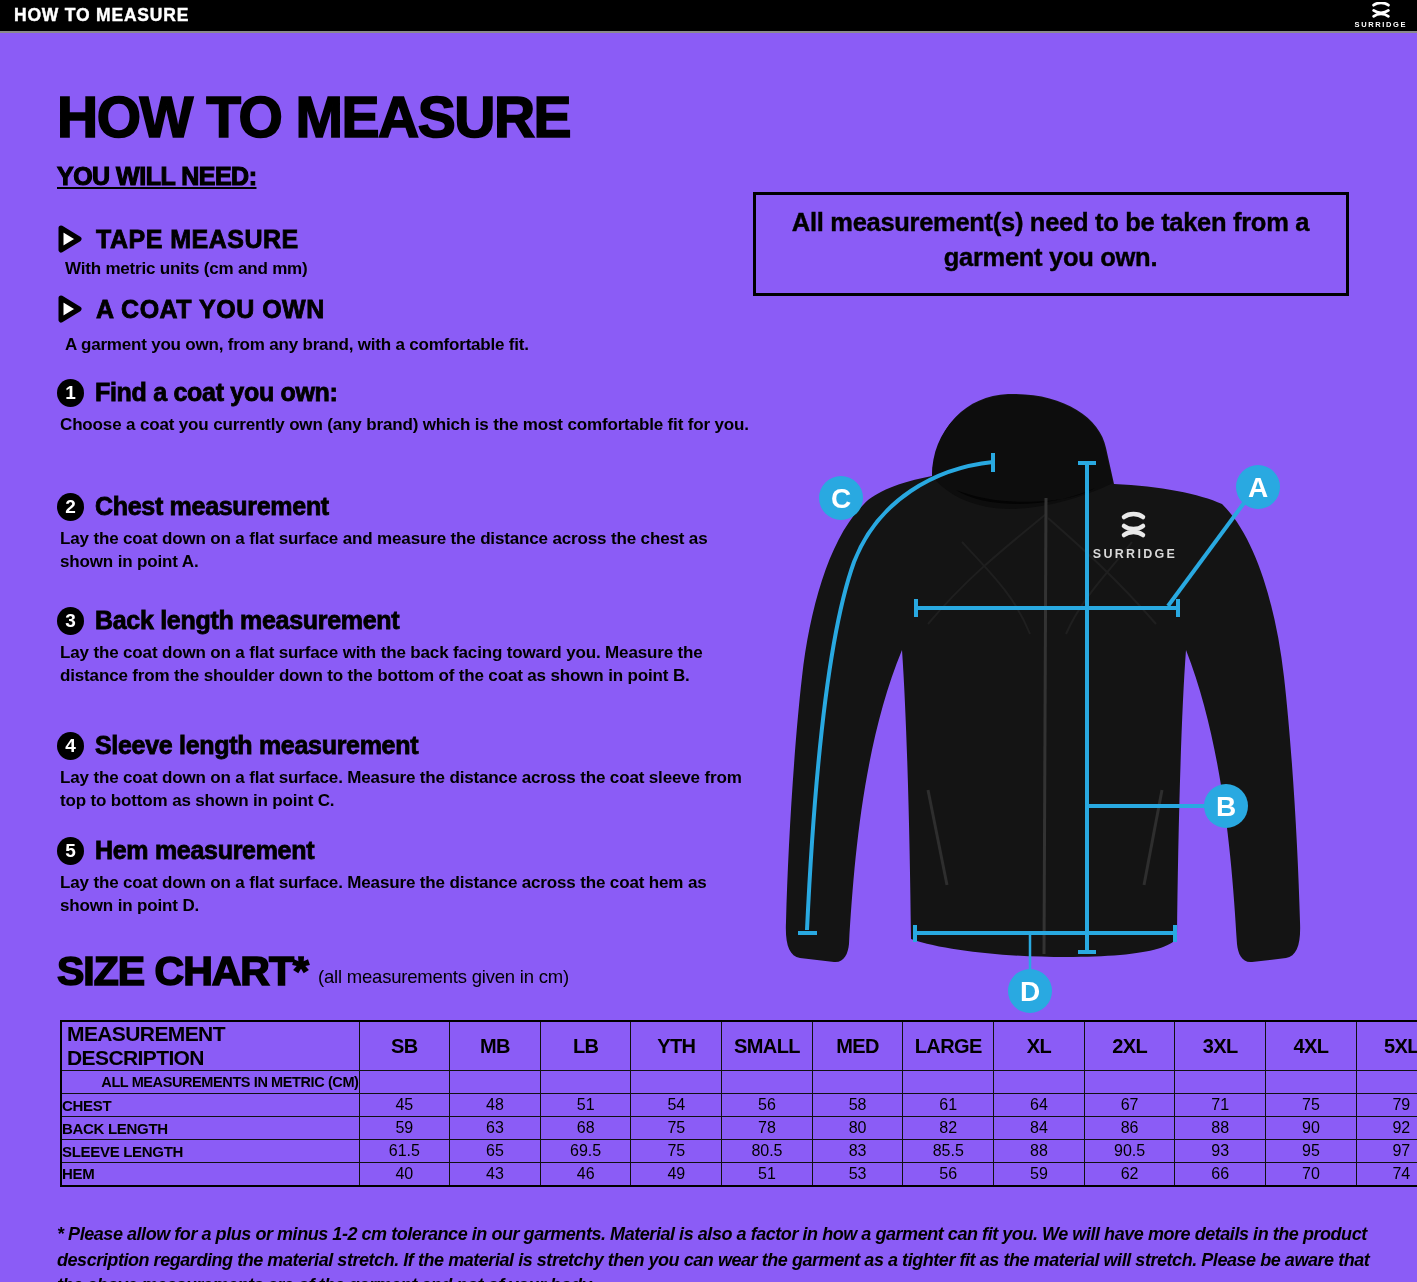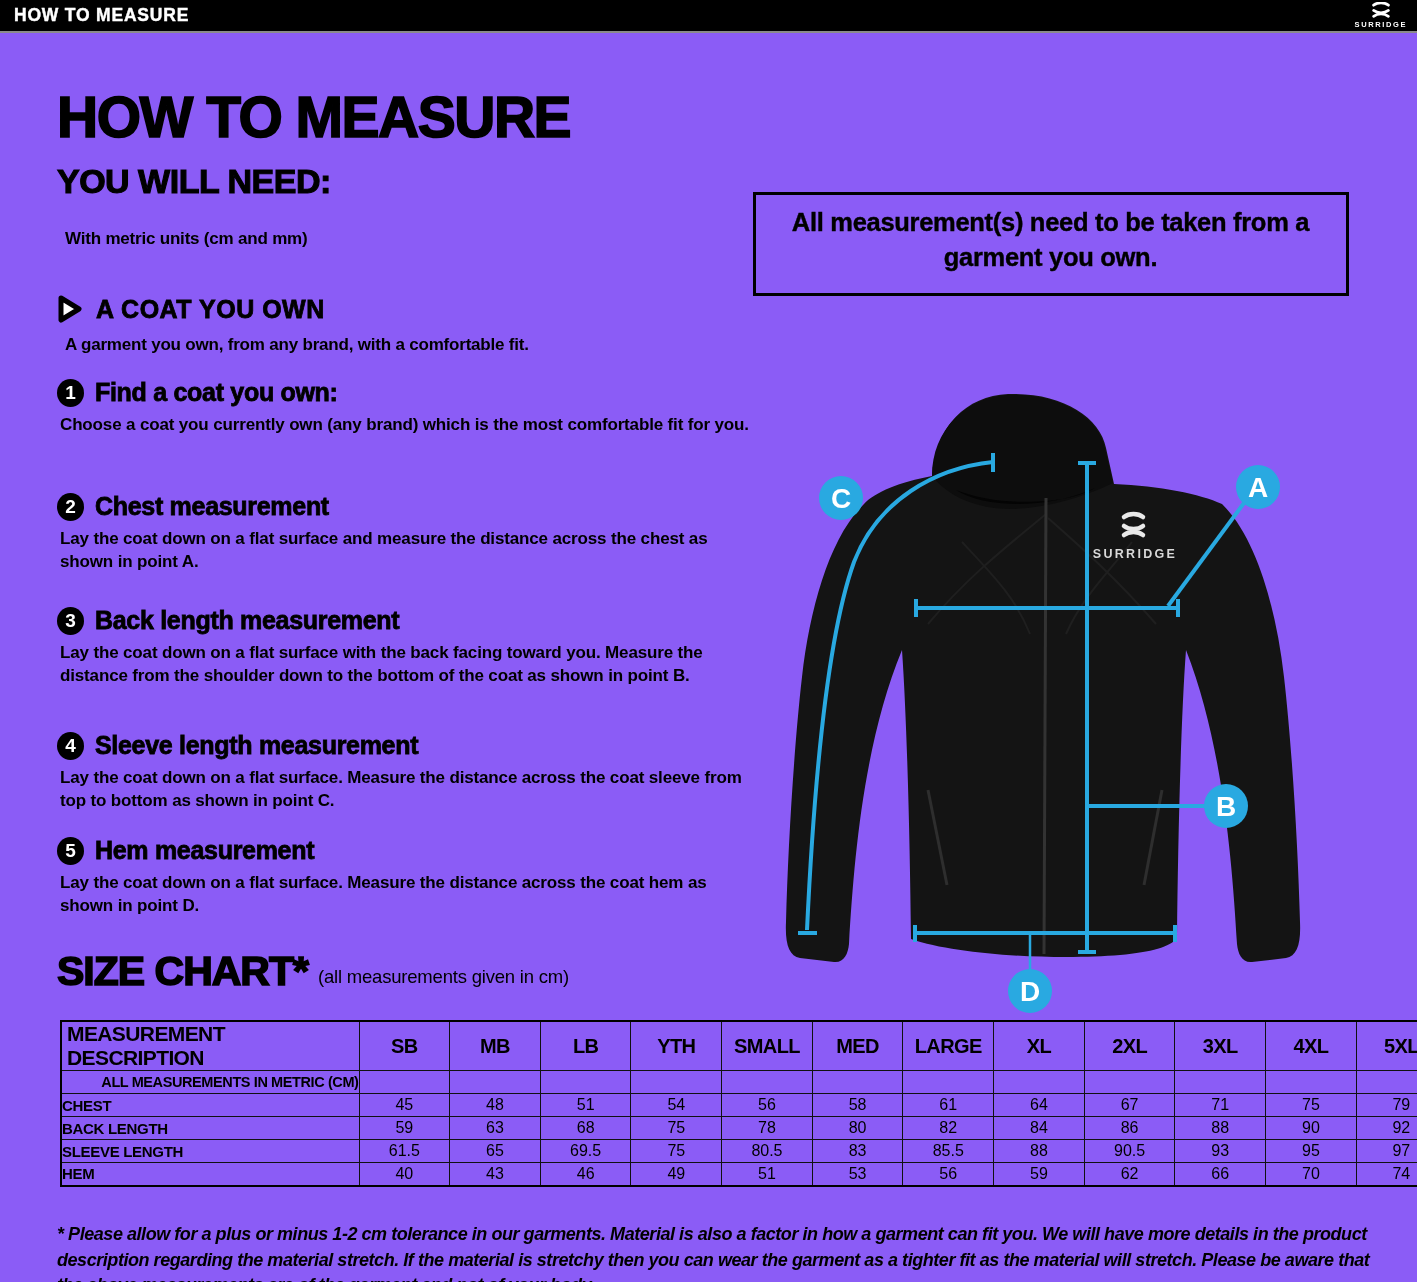--- a/index.html
+++ b/index.html
@@ -10,22 +10,22 @@
   .topbar{position:absolute;left:0;top:0;width:100%;height:33px;background:#000;
           border-bottom:2px solid #8a8a8a;box-sizing:border-box;}
   .topbar-title{position:absolute;left:14px;top:0;line-height:31px;color:#fff;
           font-size:17.5px;font-weight:bold;letter-spacing:.8px;-webkit-text-stroke:.4px #fff;}
   .brand{position:absolute;right:10px;top:2px;display:flex;flex-direction:column;align-items:center;}
   .brand-text{color:#fff;font-size:7.5px;font-weight:bold;letter-spacing:1.6px;margin-top:0;}
 
   
   .h1{position:absolute;left:57px;top:84px;font-size:57px;font-weight:bold;
       letter-spacing:-1.5px;-webkit-text-stroke:1.6px #000;white-space:nowrap;}
-  .h2{position:absolute;left:57px;top:162px;font-size:34px;font-weight:bold;
-      letter-spacing:-.5px;-webkit-text-stroke:1.1px #000;white-space:nowrap;}
+  .h2{position:absolute;left:57px;top:162px;font-size:25px;font-weight:bold;
+      letter-spacing:-.5px;-webkit-text-stroke:1.1px #000;white-space:nowrap;text-decoration:underline;}
 
   
   .need{position:absolute;left:57px;width:700px;}
   .need-head{display:flex;align-items:center;gap:13px;}
   .need-label{font-size:25px;font-weight:bold;letter-spacing:.5px;-webkit-text-stroke:.8px #000;}
   .need-desc{margin:5px 0 0 8px;font-size:17px;font-weight:bold;letter-spacing:-.2px;}
 
   
   .step{position:absolute;left:57px;width:700px;}
   .step-head{display:flex;align-items:center;gap:11px;}
@@ -83,20 +83,26 @@
         </g>
       </svg>
       <span class="brand-text">SURRIDGE</span>
     </div>
   </header>
 
   <div class="h1">HOW TO MEASURE</div>
   <div class="h2">YOU WILL NEED:</div>
 
   <div class="need" style="top:224px">
+    <div class="need-head">
+      <svg width="26" height="30" viewBox="0 0 26 30">
+        <polygon points="4,4 22,15 4,26" fill="#fff" stroke="#000" stroke-width="5" stroke-linejoin="round"></polygon>
+      </svg>
+      <span class="need-label">TAPE MEASURE</span>
+    </div>
     <div class="need-desc">With metric units (cm and mm)</div>
   </div>
 
   <div class="need" style="top:294px">
     <div class="need-head">
       <svg width="26" height="30" viewBox="0 0 26 30">
         <polygon points="4,4 22,15 4,26" fill="#fff" stroke="#000" stroke-width="5" stroke-linejoin="round"></polygon>
       </svg>
       <span class="need-label">A COAT YOU OWN</span>
     </div>

